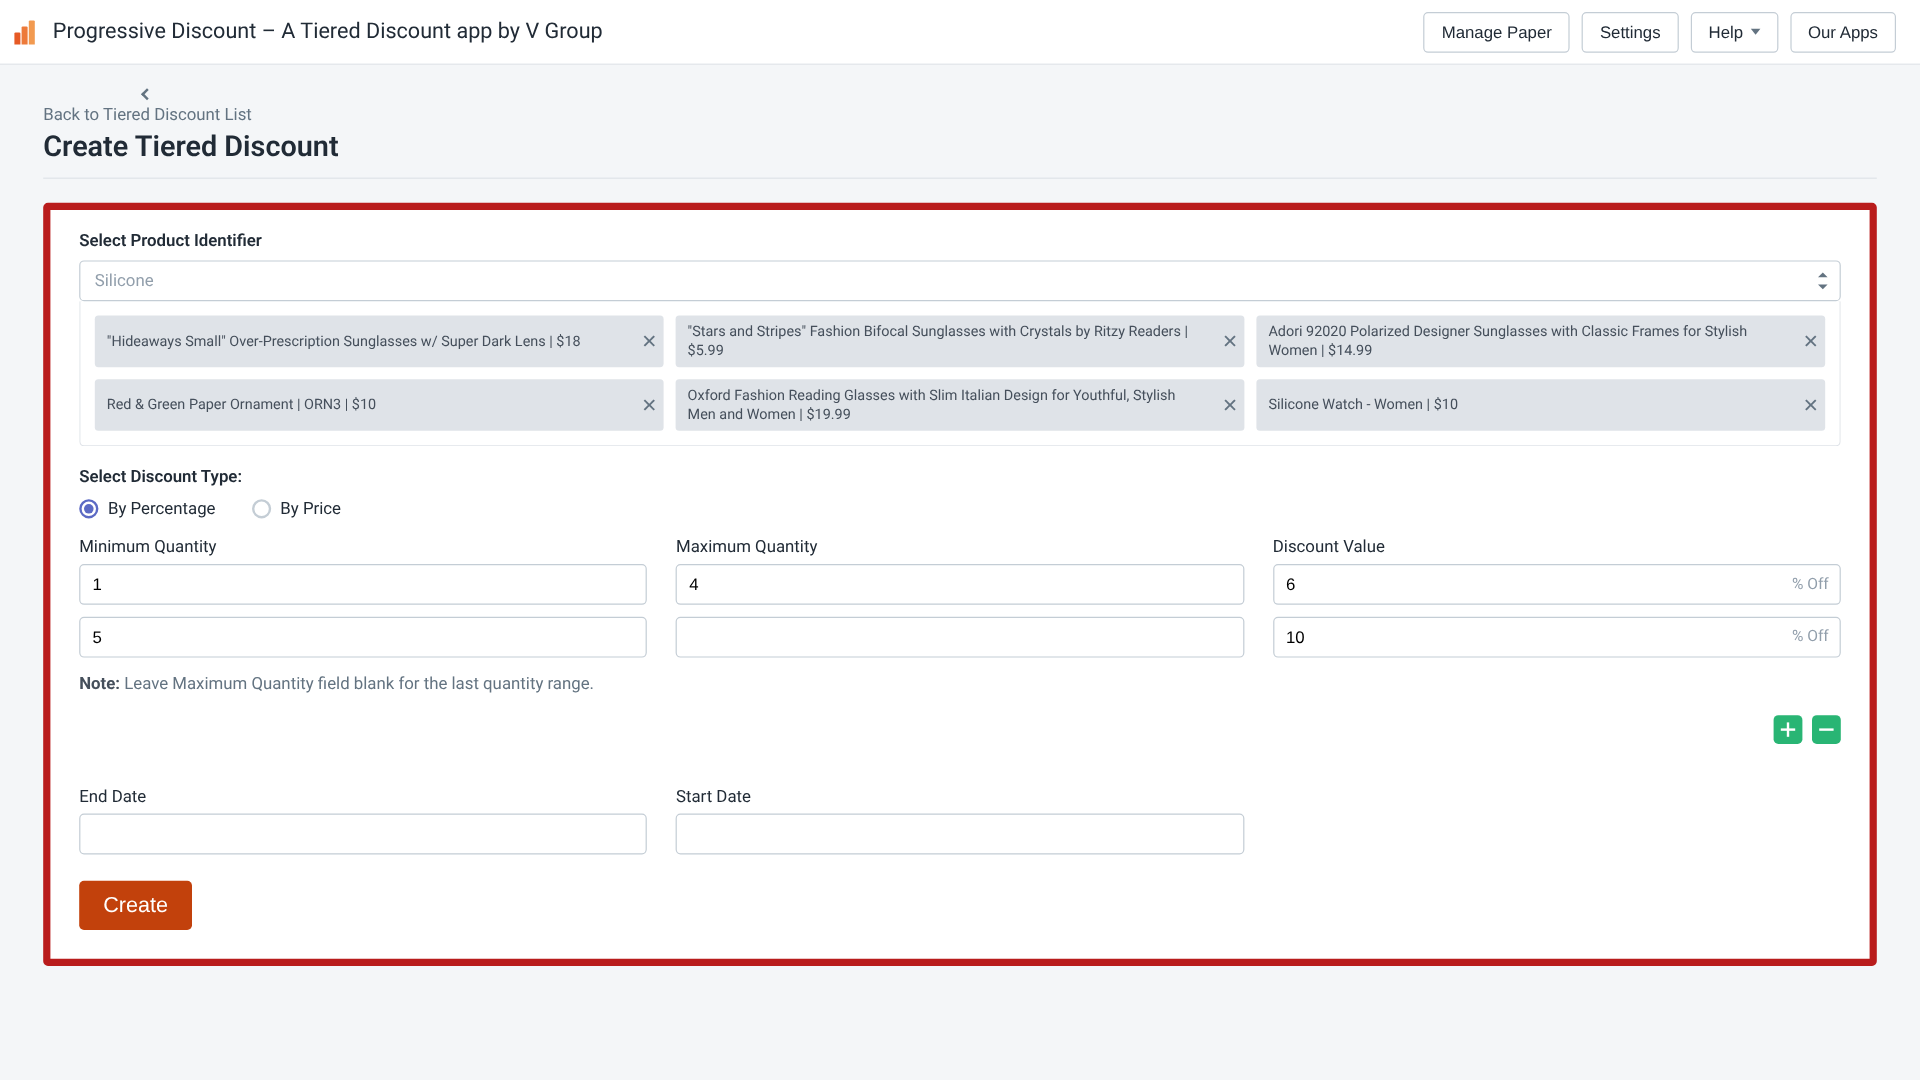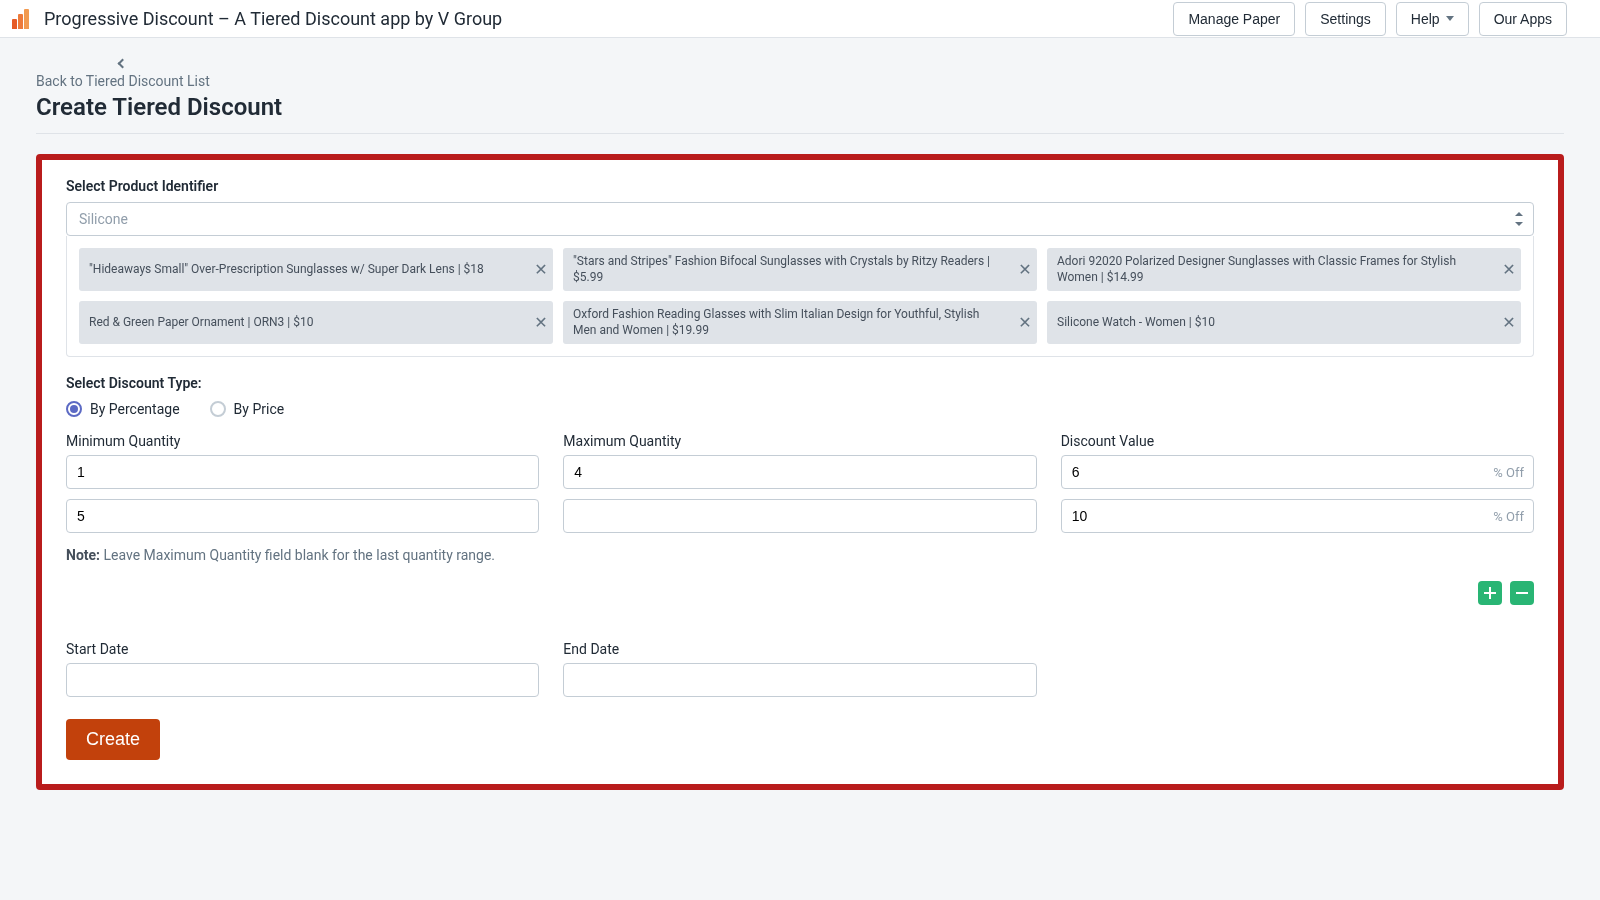--- a/index.html
+++ b/index.html
@@ -1,17 +1,17 @@
 <!DOCTYPE html>
 <html><head>
 <meta charset="utf-8">
 <style>
   * { box-sizing: border-box; margin: 0; padding: 0; }
   body { font-family: -apple-system, BlinkMacSystemFont, "Segoe UI", Roboto, sans-serif; background: #f4f6f8; color: #212b36; font-size: 14px; }
-  .topbar { background: #fff; border-bottom: 1px solid #dfe3e8; height: 38px; display: flex; align-items: center; justify-content: space-between; padding: 0 33px 0 12px; }
+  .topbar { background: #fff; border-bottom: 1px solid #dfe3e8; height: 54px; display: flex; align-items: center; justify-content: space-between; padding: 0 20px 0 12px; }
   .topbar-left { display: flex; align-items: center; gap: 10px; }
   .logo { width: 22px; height: 20px; display: inline-flex; align-items: flex-end; gap: 1px; }
   .logo span { display: inline-block; width: 5px; border-radius: 1px 1px 0 0; }
   .logo .b1 { height: 10px; background: #e65a25; }
   .logo .b2 { height: 15px; background: #ed7a3a; }
   .logo .b3 { height: 20px; background: #f29a50; }
   .app-title { font-size: 18px; color: #212b36; font-weight: 400; }
   .topbar-right { display: flex; gap: 10px; }
   .nav-btn { background: #fff; border: 1px solid #c4cdd5; border-radius: 4px; padding: 8px 14px; font-size: 14px; color: #212b36; cursor: pointer; display: inline-flex; align-items: center; gap: 6px; }
   .caret-down { width: 0; height: 0; border-left: 4px solid transparent; border-right: 4px solid transparent; border-top: 5px solid #637381; }
@@ -171,25 +171,25 @@
       </div>
       <div class="sq-btn">
         <svg width="14" height="14" viewBox="0 0 14 14">
             <rect x="1" y="6" width="12" height="2" fill="#fff"></rect>
           </svg>
       </div>
     </div>
 
     <div class="date-grid">
       <div class="date-col">
-        <div class="col-label">Start Date</div>
+        <div class="col-label">End Date</div>
         <input class="text-input" value="" style="">
       </div>
       <div class="date-col">
-        <div class="col-label">End Date</div>
+        <div class="col-label">Start Date</div>
         <input class="text-input" value="" style="">
       </div>
       <div></div>
     </div>
 
     <button class="create-btn"><span>Create</span></button>
 
   </div>
 </div>
 

